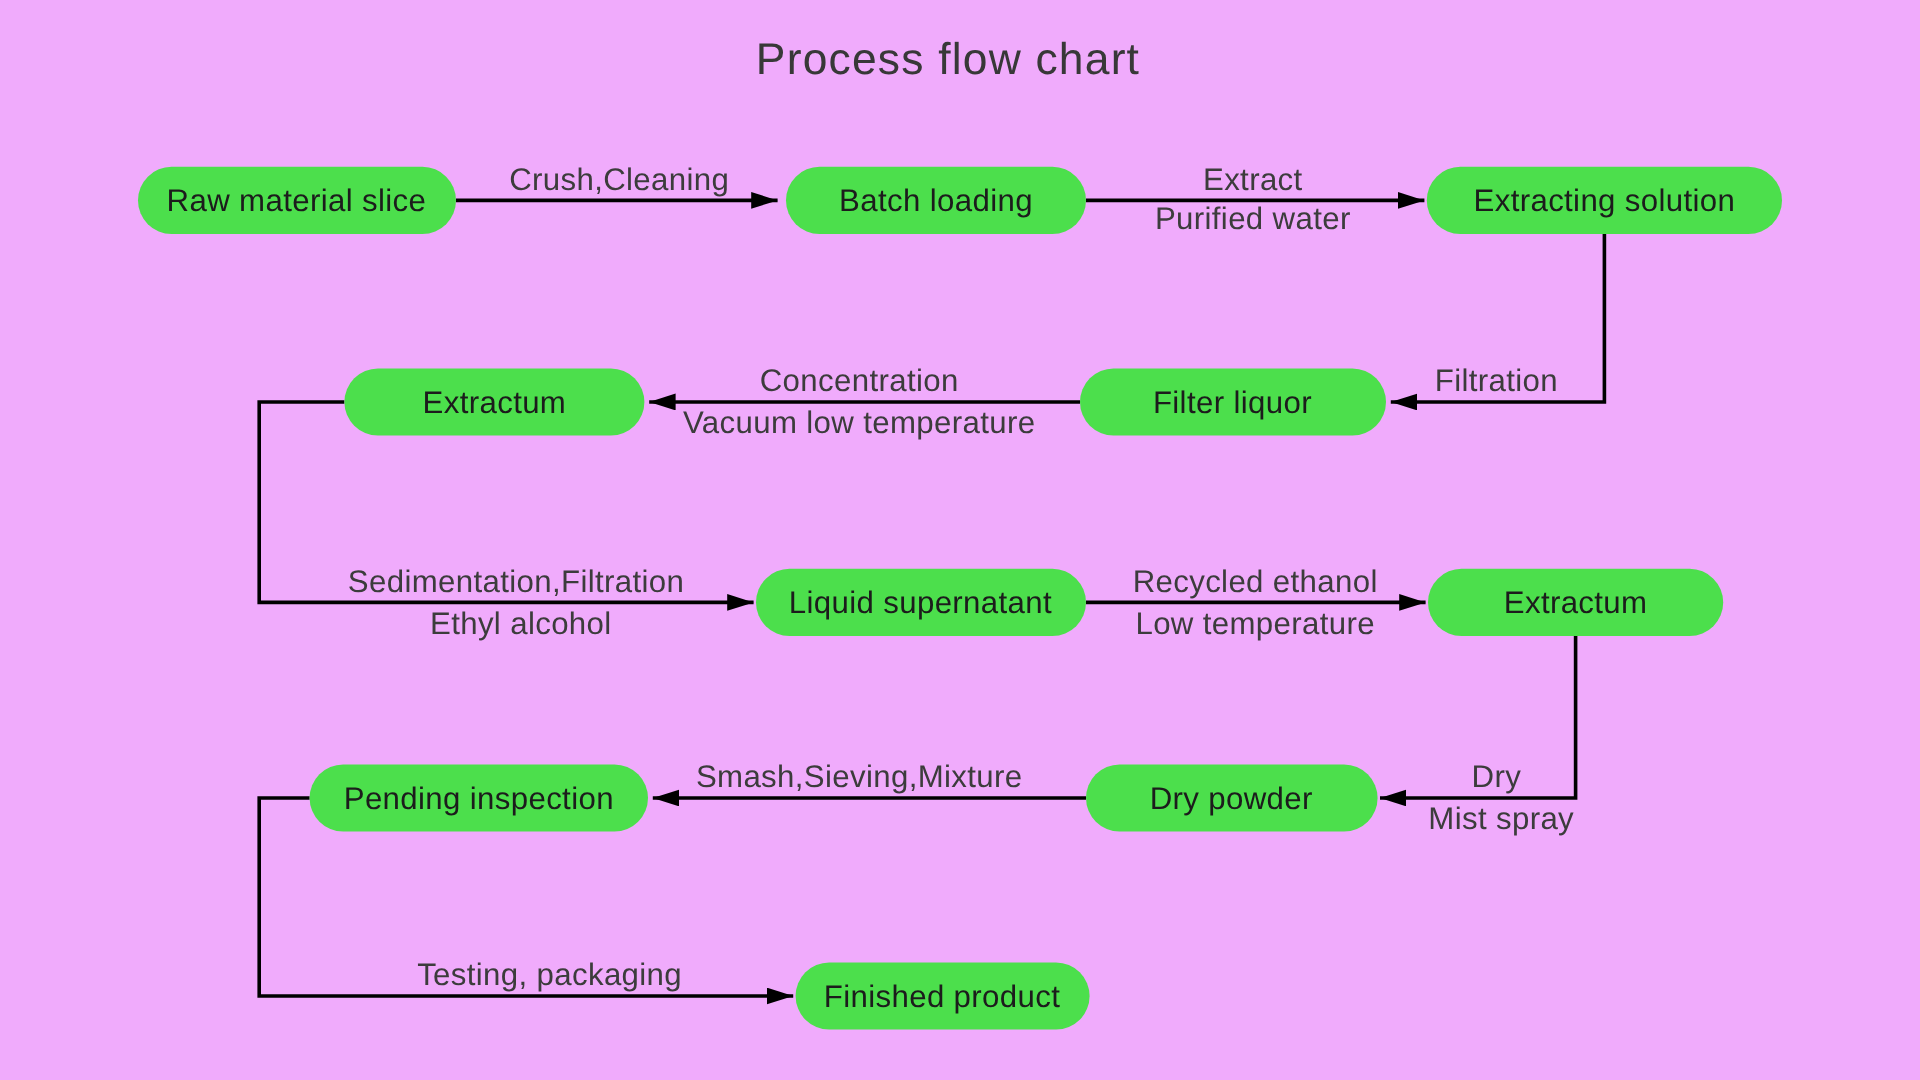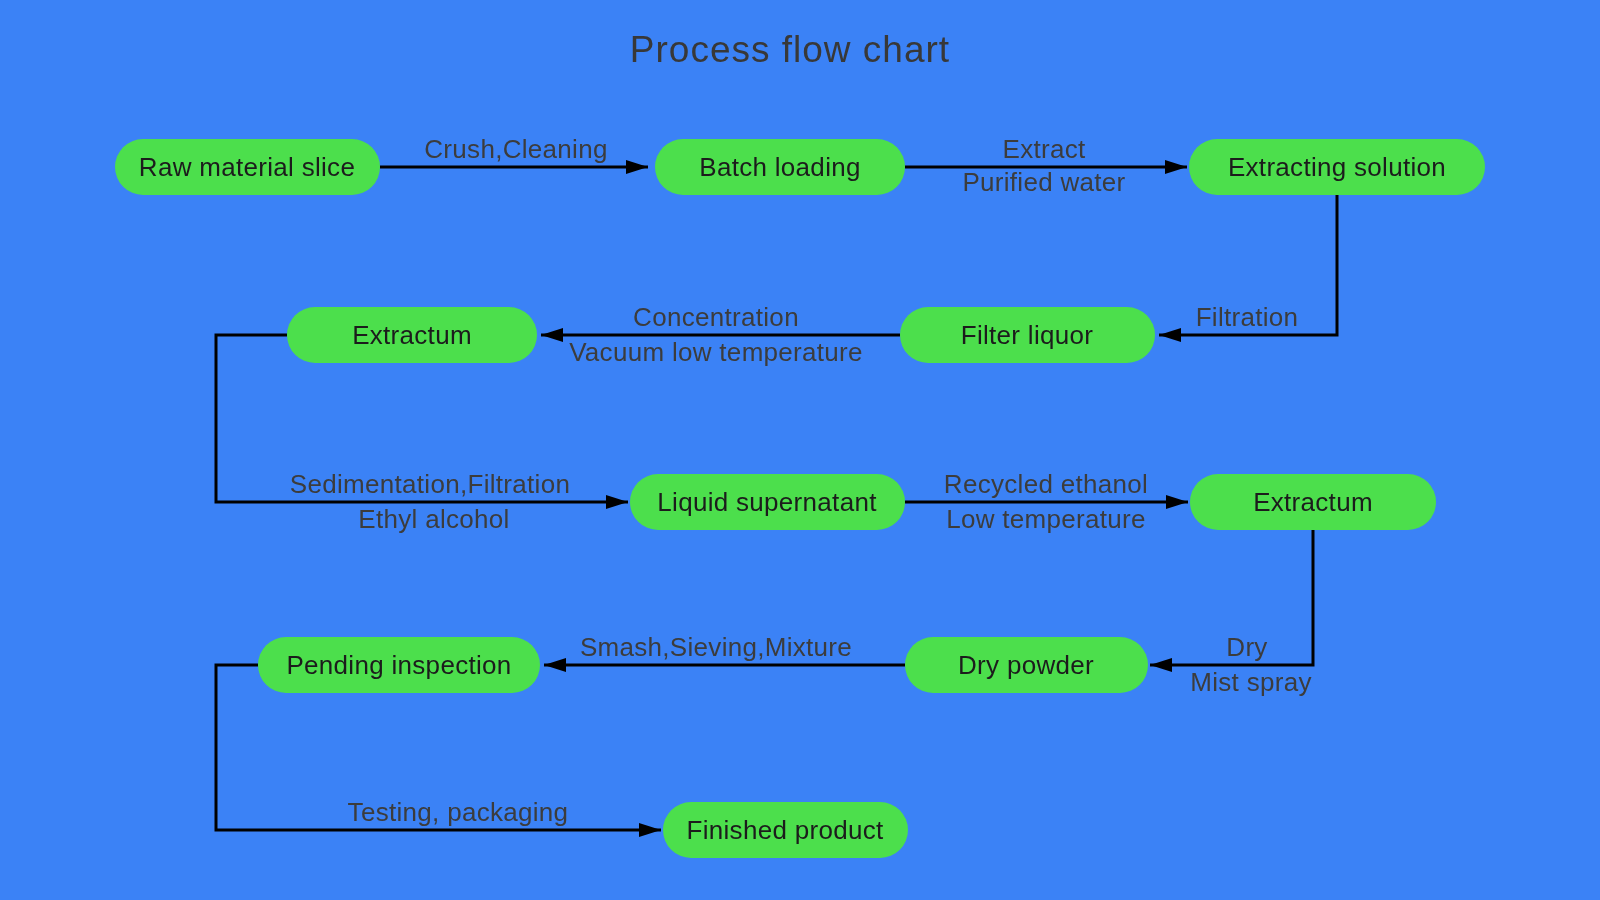--- a/index.html
+++ b/index.html
@@ -5,21 +5,21 @@
   html, body {
     margin: 0;
     padding: 0;
     background: #fbfdfd;
   }
   .canvas {
     position: relative;
     width: 1600px;
     height: 900px;
     margin: 0 auto;
-    background: #3b82f6;
+    background: #f0abfc;
     overflow: hidden;
   }
   svg { display: block; }
   .title-text {
     font-family: "Liberation Sans", sans-serif;
     font-size: 37px;
     font-weight: 200;
     letter-spacing: 1px;
     fill: #383838;
   }

